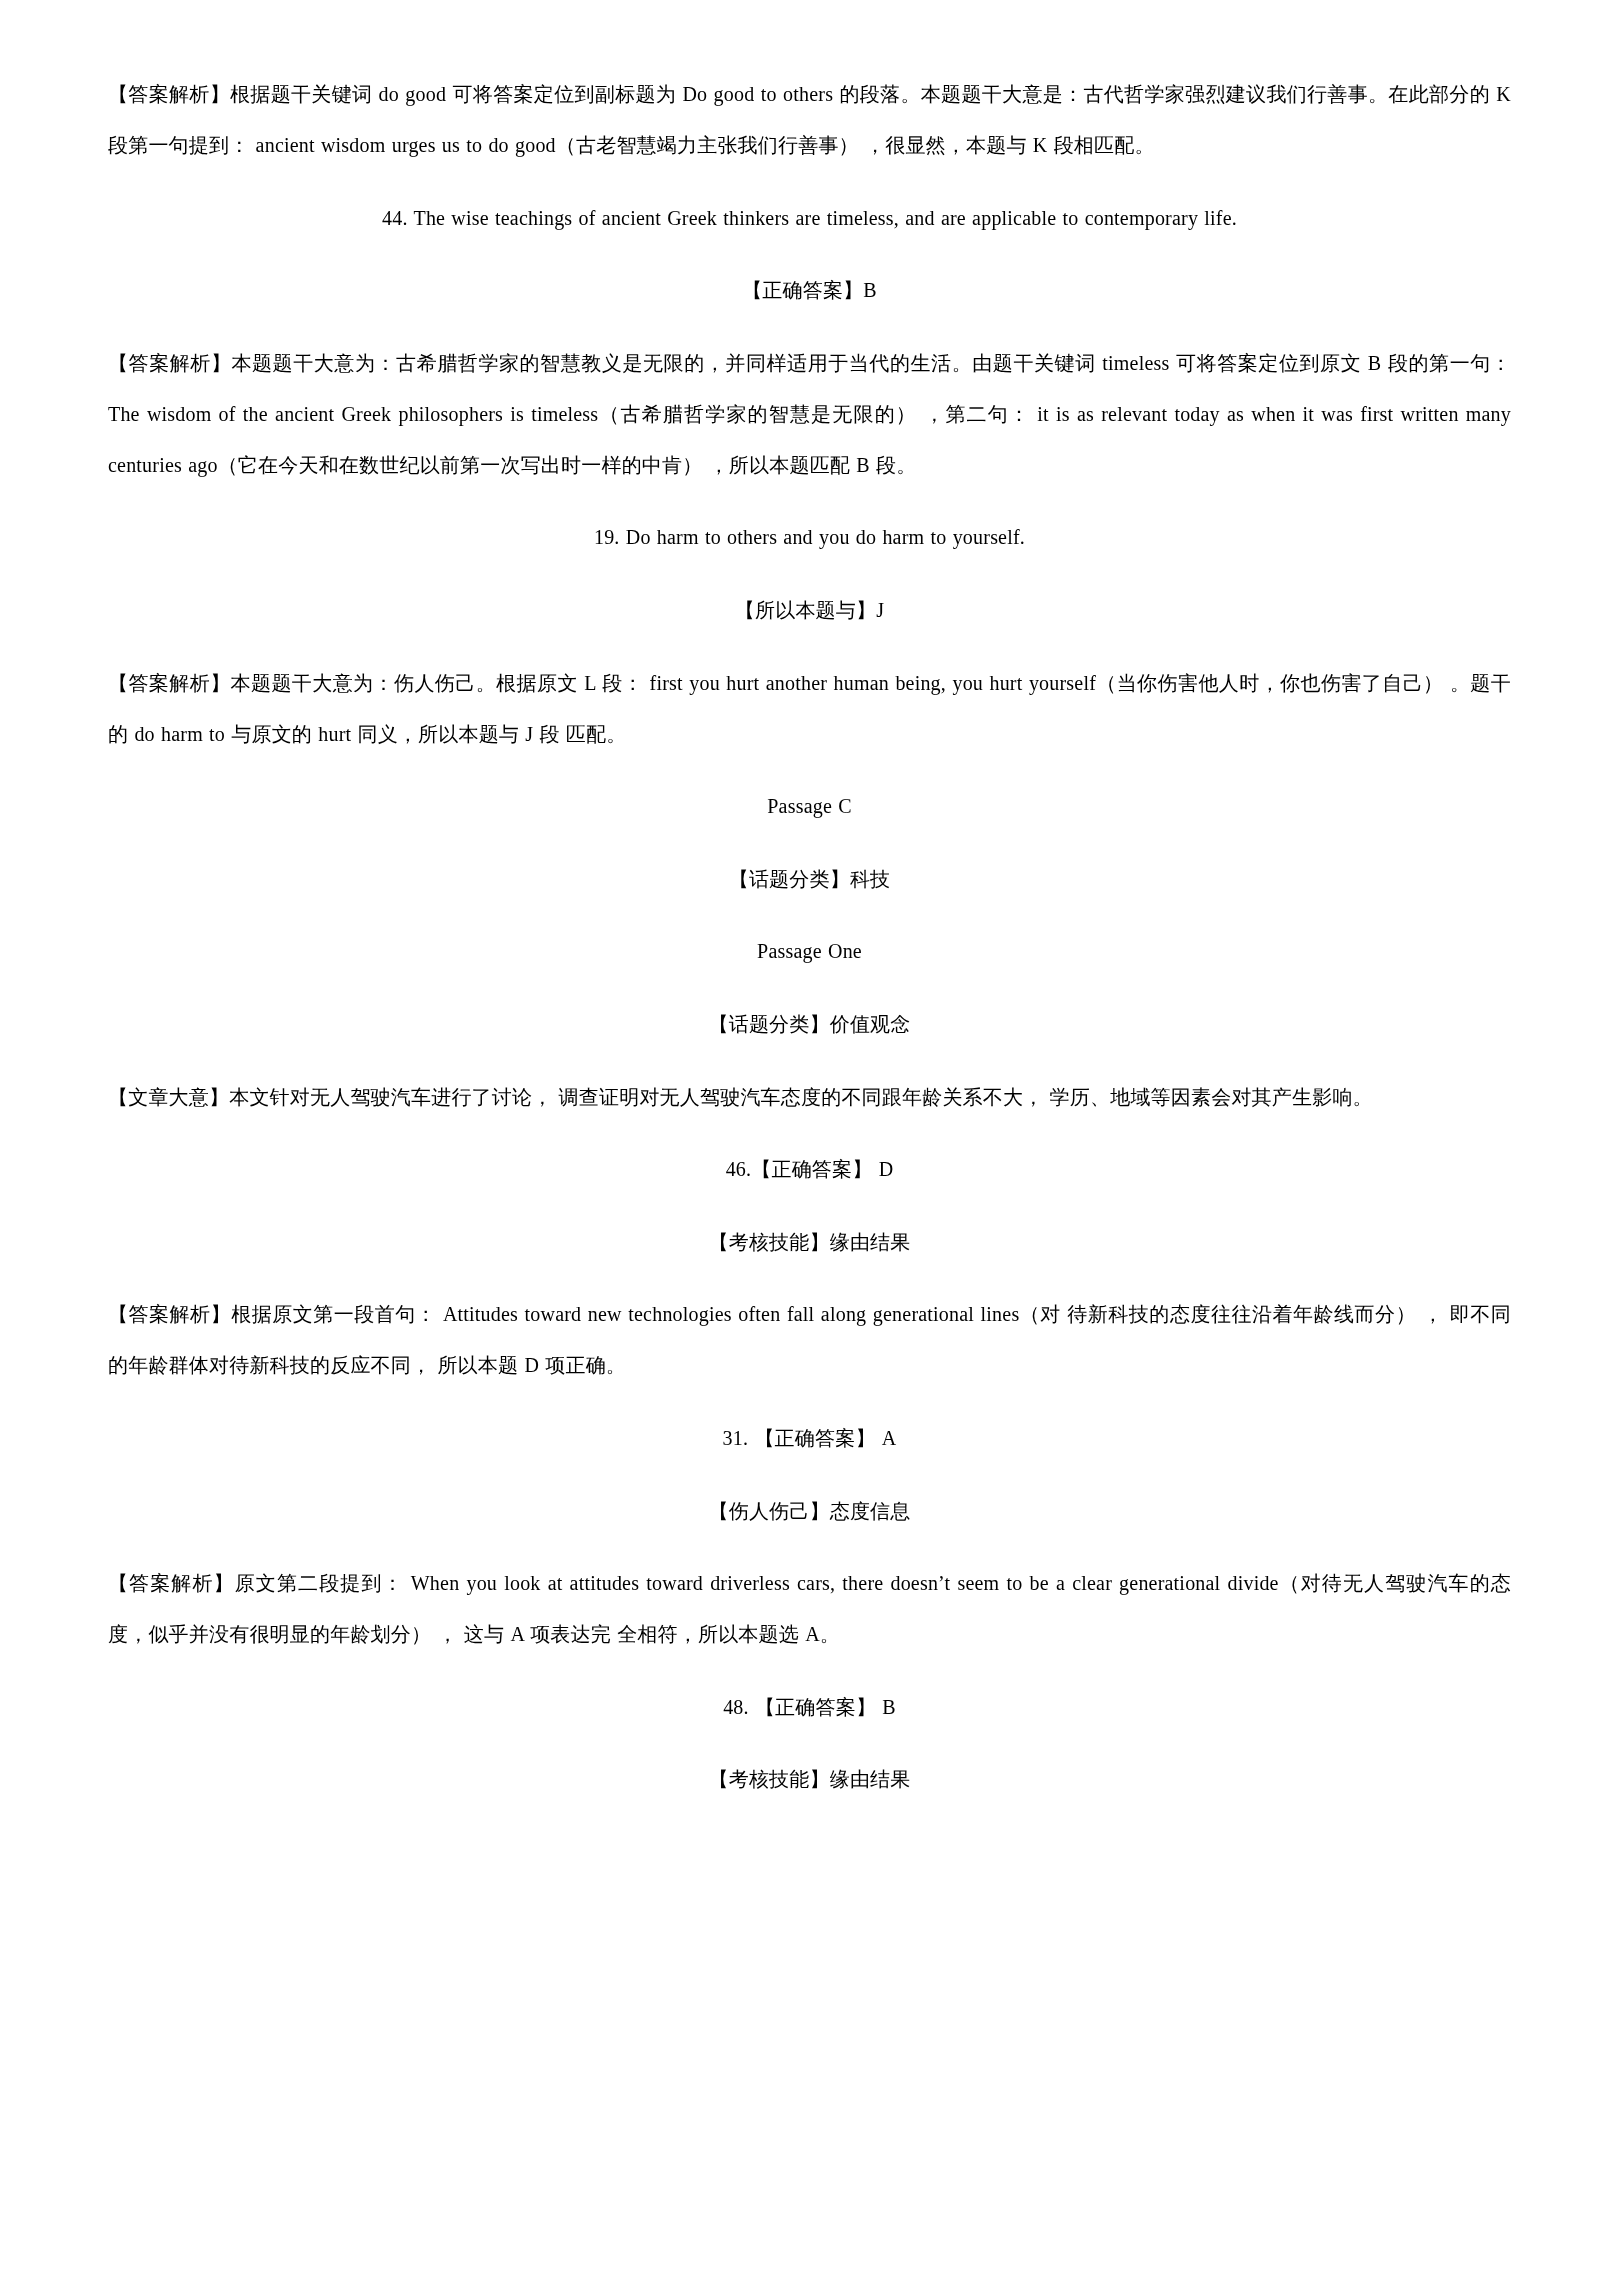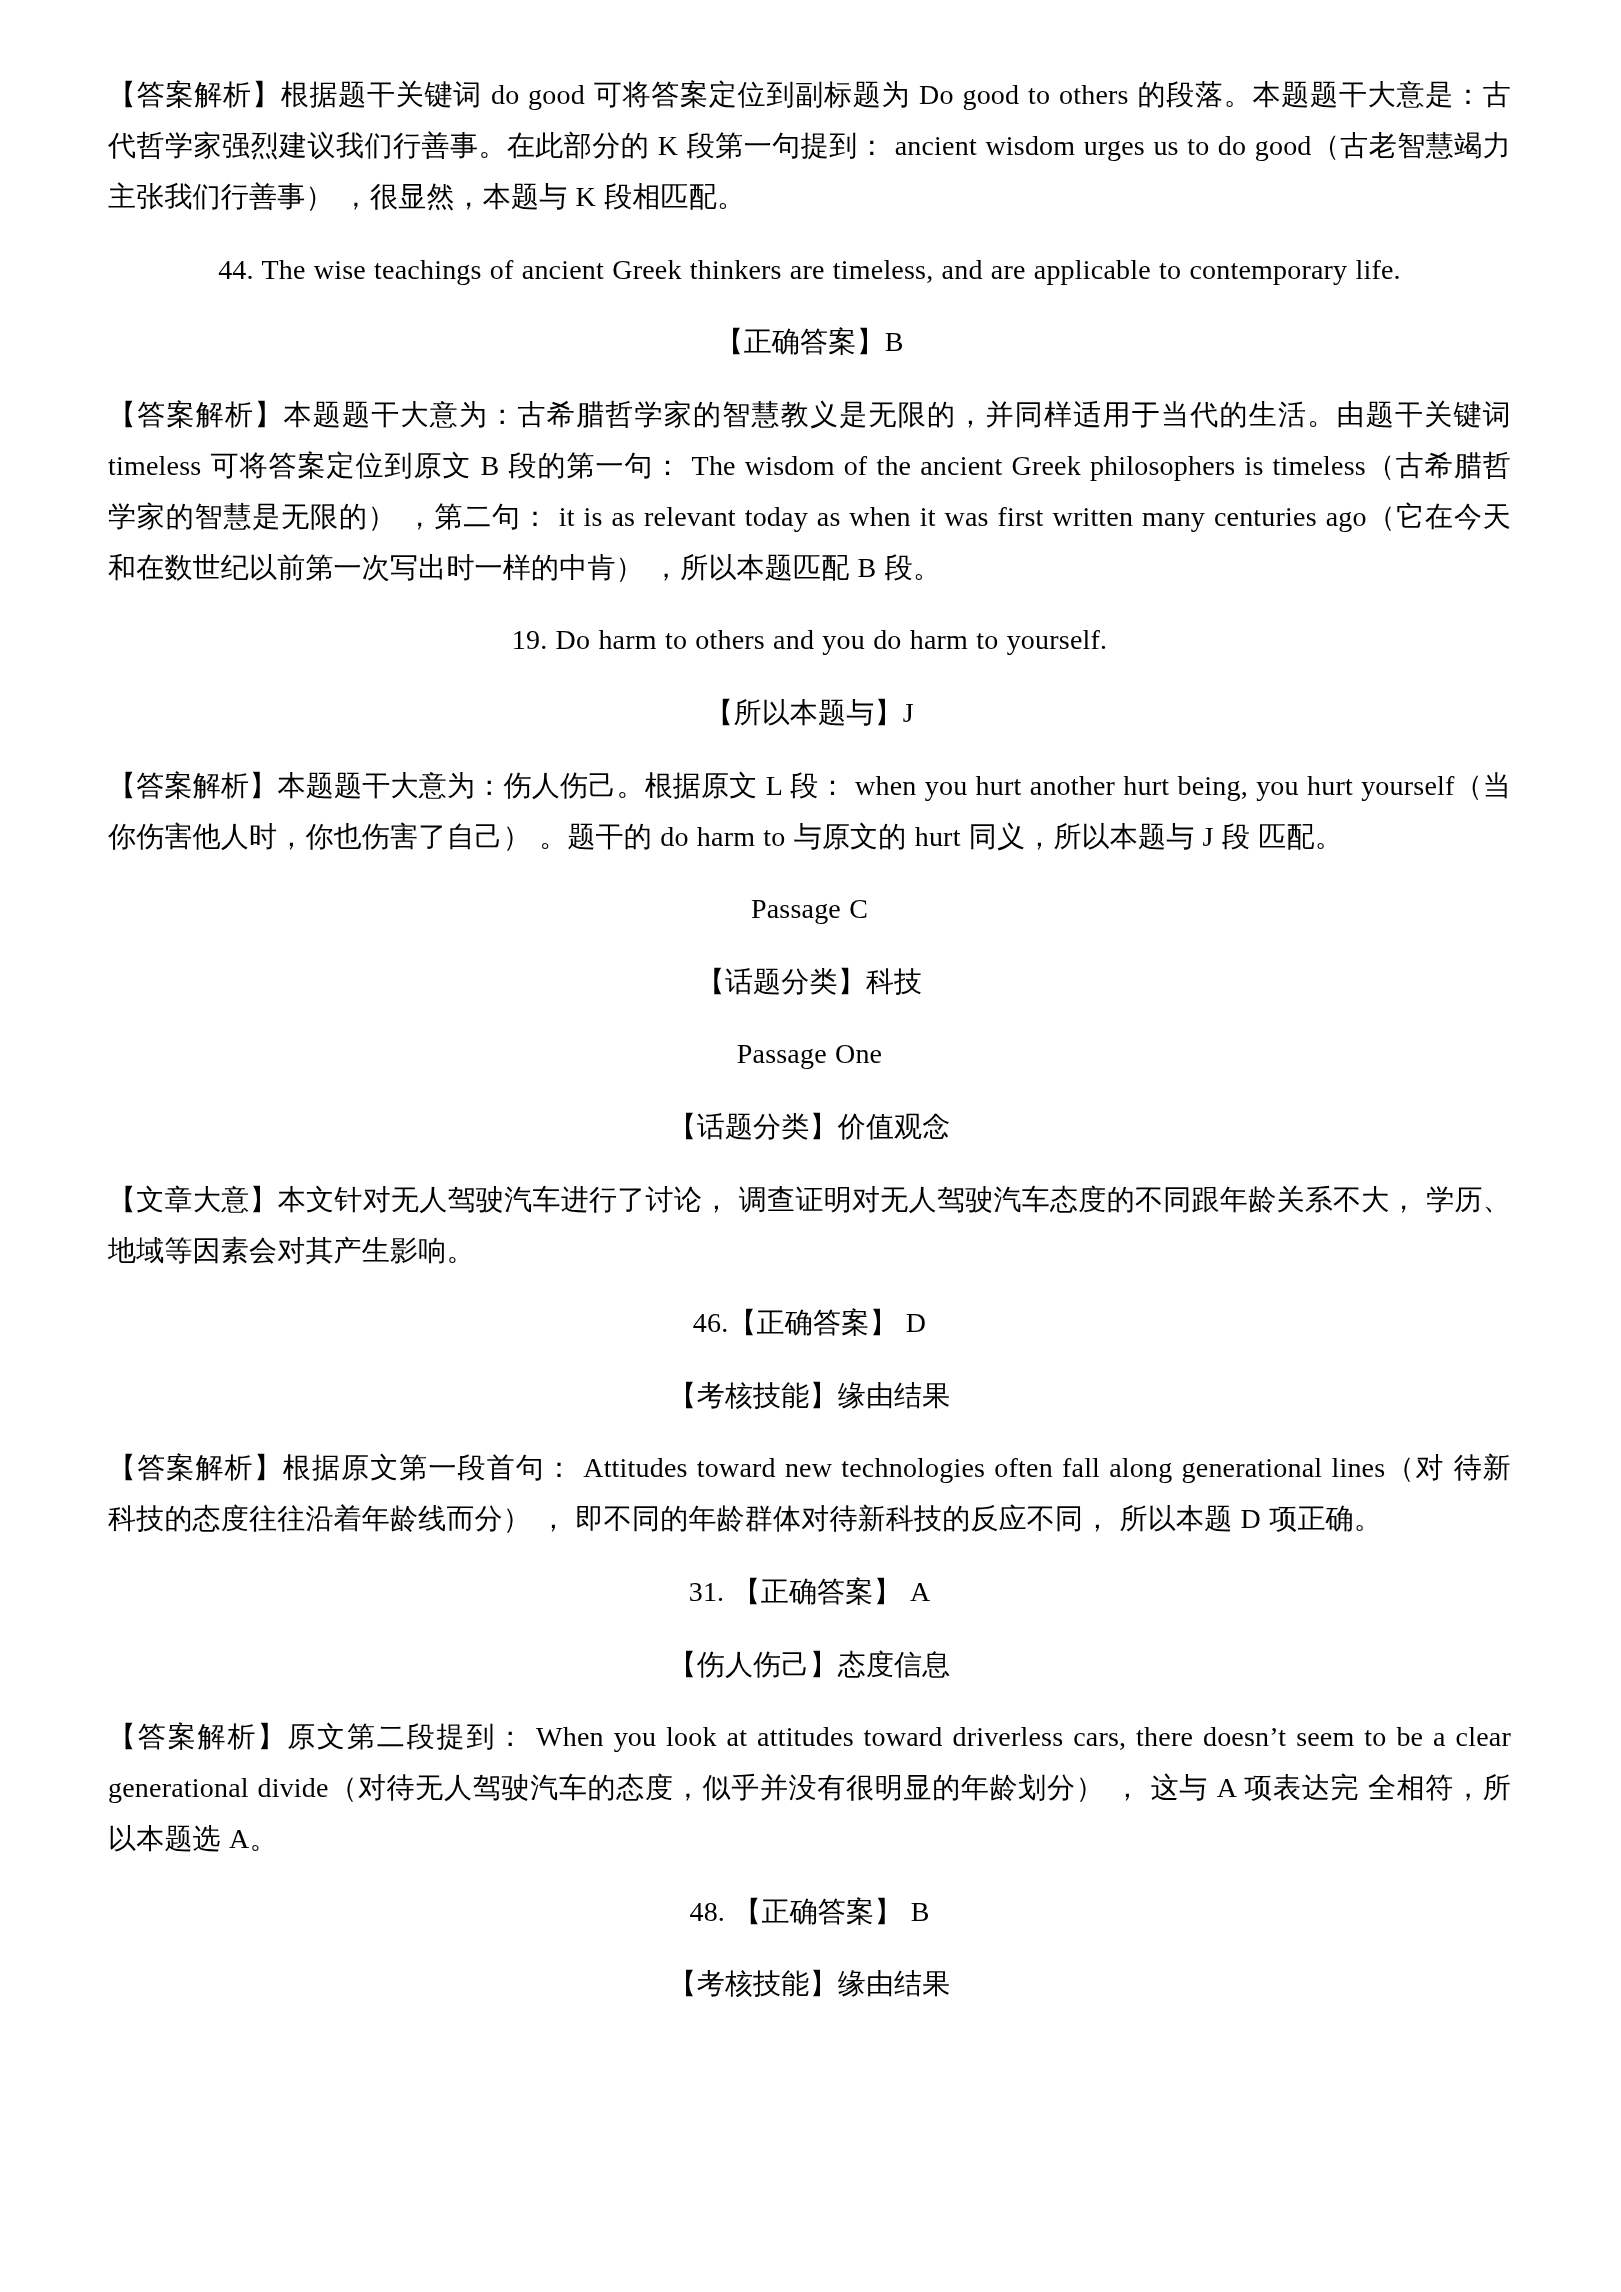--- a/index.html
+++ b/index.html
@@ -13,21 +13,21 @@
     min-height: 2293px;
     margin: 0 auto;
     background: #ffffff;
     color: #000000;
     box-sizing: border-box;
     padding: 69px 110px 59px 108px;
     font-family: "Liberation Serif", "DejaVu Serif", serif;
   }
   .para {
     margin: 0 0 21.6px 0;
-    font-size: 28px;
+    font-size: 20px;
     line-height: 51px;
     text-align: justify;
     letter-spacing: 0.2px;
     word-spacing: 1px;
   }
   .para:last-child {
     margin-bottom: 0;
   }
   .heading {
     text-align: center;
@@ -36,21 +36,21 @@
 </head>
 <body>
 
 <div class="page">
   <p class="para">【答案解析】根据题干关键词 do good 可将答案定位到副标题为 Do good to others 的段落。本题题干大意是：古代哲学家强烈建议我们行善事。在此部分的 K 段第一句提到： ancient wisdom urges us to do good（古老智慧竭力主张我们行善事） ，很显然，本题与 K 段相匹配。</p>
   <p class="para heading">44. The wise teachings of ancient Greek thinkers are timeless, and are applicable to contemporary life.</p>
   <p class="para heading">【正确答案】B</p>
   <p class="para">【答案解析】本题题干大意为：古希腊哲学家的智慧教义是无限的，并同样适用于当代的生活。由题干关键词 timeless 可将答案定位到原文 B 段的第一句： The wisdom of the ancient Greek philosophers is timeless（古希腊哲学家的智慧是无限的） ，第二句： it is as relevant today as when it was first written many centuries ago（它在今天和在数世纪以前第一次写出时一样的中肯） ，所以本题匹配 B 段。</p>
   <p class="para heading">19. Do harm to others and you do harm to yourself.</p>
   <p class="para heading">【所以本题与】J</p>
-  <p class="para">【答案解析】本题题干大意为：伤人伤己。根据原文 L 段： when you hurt another hurt being, you hurt yourself（当你伤害他人时，你也伤害了自己） 。题干的 do harm to 与原文的 hurt 同义，所以本题与 J 段 匹配。</p>
+  <p class="para">【答案解析】本题题干大意为：伤人伤己。根据原文 L 段： first you hurt another human being, you hurt yourself（当你伤害他人时，你也伤害了自己） 。题干的 do harm to 与原文的 hurt 同义，所以本题与 J 段 匹配。</p>
   <p class="para heading">Passage C</p>
   <p class="para heading">【话题分类】科技</p>
   <p class="para heading">Passage One</p>
   <p class="para heading">【话题分类】价值观念</p>
   <p class="para">【文章大意】本文针对无人驾驶汽车进行了讨论， 调查证明对无人驾驶汽车态度的不同跟年龄关系不大， 学历、地域等因素会对其产生影响。</p>
   <p class="para heading">46.【正确答案】 D</p>
   <p class="para heading">【考核技能】缘由结果</p>
   <p class="para">【答案解析】根据原文第一段首句： Attitudes toward new technologies often fall along generational lines（对 待新科技的态度往往沿着年龄线而分） ， 即不同的年龄群体对待新科技的反应不同， 所以本题 D 项正确。</p>
   <p class="para heading">31. 【正确答案】 A</p>
   <p class="para heading">【伤人伤己】态度信息</p>

